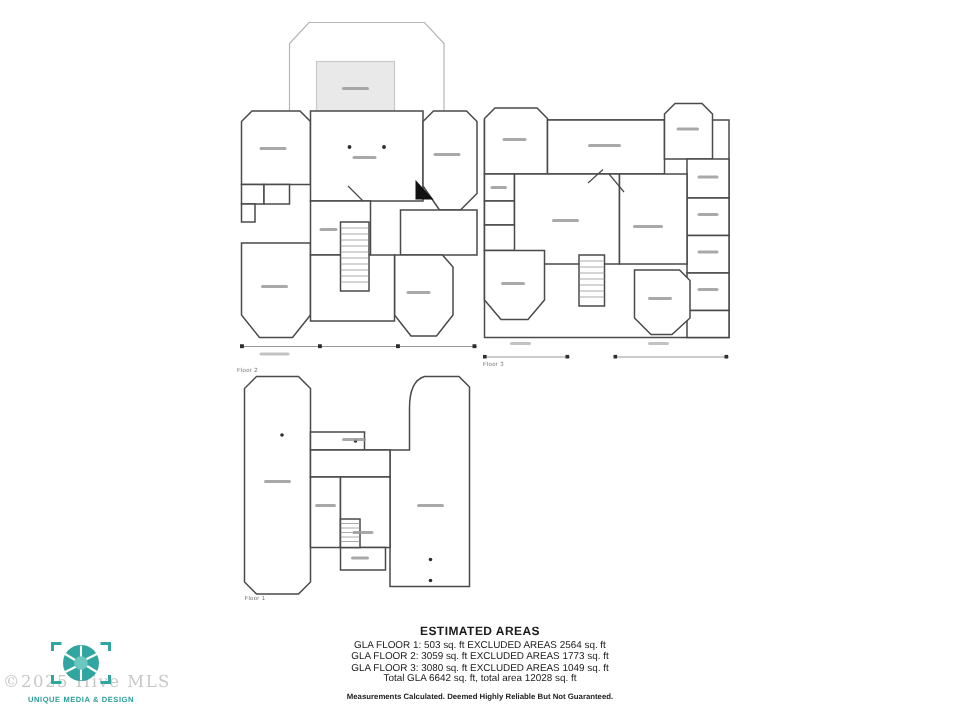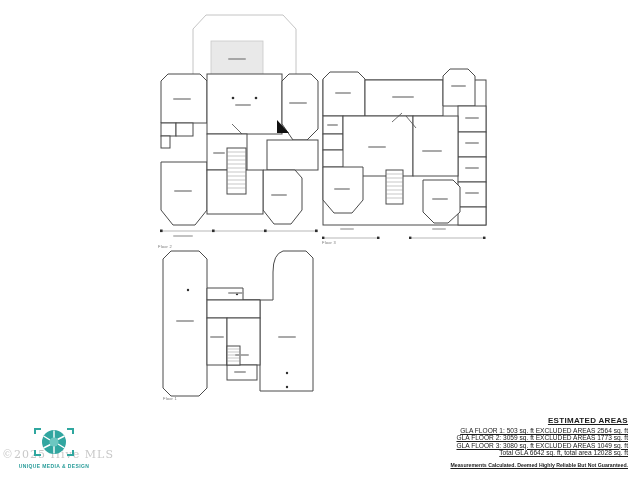--- a/index.html
+++ b/index.html
@@ -10,21 +10,21 @@
   .plan svg{display:block;}
   .wall{fill:#ffffff;stroke:#4a4a4a;stroke-width:1;}
   .wall-thin{fill:none;stroke:#4a4a4a;stroke-width:0.8;}
   .light{fill:none;stroke:#b5b5b5;stroke-width:0.8;}
   .balc{fill:none;stroke:#9a9a9a;stroke-width:0.7;}
   .lbl{fill:#9a9a9a;opacity:.85;}
   .dim{fill:#b3b3b3;opacity:.8;}
   .dot{fill:#2e2e2e;}
   .rung{fill:none;stroke:#8f8f8f;stroke-width:0.5;}
   .floor-caption{position:absolute;font-size:4px;color:#777;letter-spacing:.2px;}
-  .areas{position:absolute;left:0;right:12px;top:416px;text-align:right;color:#1b1b1b;text-decoration:underline;}
+  .areas{position:absolute;left:0;right:0;top:416px;text-align:center;color:#1b1b1b;}
   .areas-title{font-size:8px;font-weight:bold;letter-spacing:.3px;margin-bottom:2px;}
   .areas-line{font-size:6.6px;line-height:7.3px;}
   .areas-disclaimer{font-size:5.2px;font-weight:bold;margin-top:6px;color:#222;}
   .watermark{position:absolute;left:2px;top:448px;font-family:"DejaVu Serif", serif;
              font-size:11px;color:#aeaeae;opacity:.68;letter-spacing:1px;white-space:nowrap;}
   .logo{position:absolute;left:8px;top:426px;width:92px;text-align:center;}
   .logo-text{font-size:5px;font-weight:bold;color:#2a9d9a;letter-spacing:.4px;margin-top:1px;white-space:nowrap;}
 </style>
 </head>
 <body>

